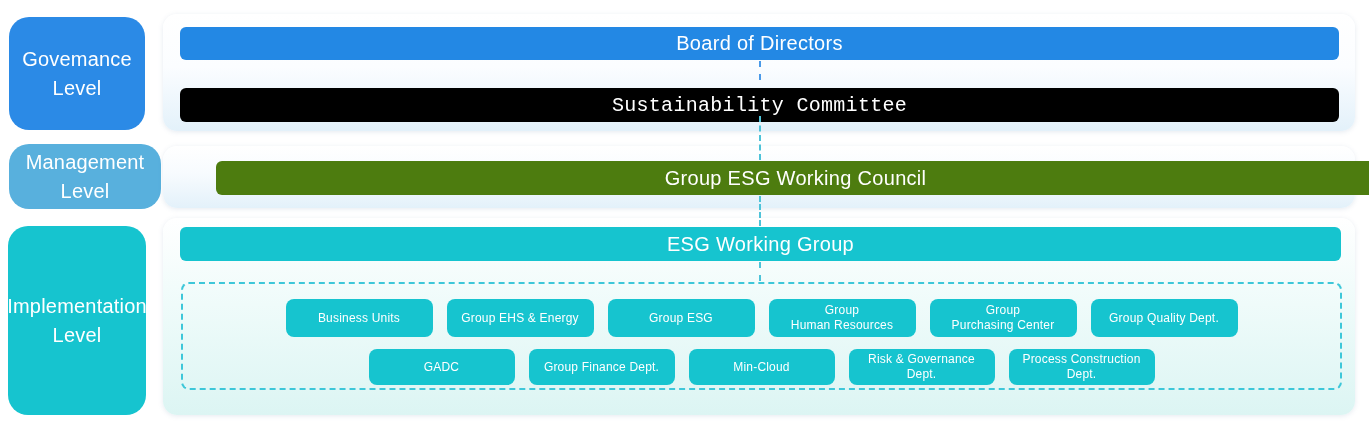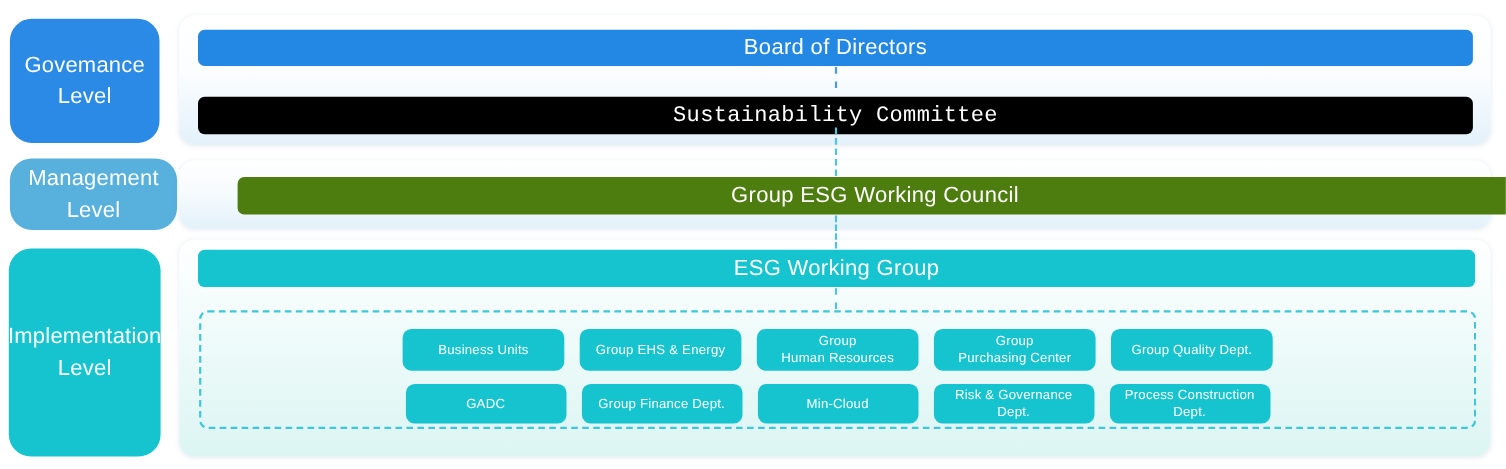--- a/index.html
+++ b/index.html
@@ -83,20 +83,21 @@
   <div class="bar bar-council">Group ESG Working Council</div>
 
   <div class="connector conn-3"></div>
   <div class="bar bar-esg">ESG Working Group</div>
   <div class="connector conn-4"></div>
 
   <div class="dashed-box">
     <div class="dept-row row-1">
       <div class="dept">Business Units</div>
       <div class="dept">Group EHS &amp; Energy</div>
+      <div class="dept">Group ESG</div>
       <div class="dept">Group
 Human Resources</div>
       <div class="dept">Group
 Purchasing Center</div>
       <div class="dept">Group Quality Dept.</div>
     </div>
     <div class="dept-row row-2">
       <div class="dept">GADC</div>
       <div class="dept">Group Finance Dept.</div>
       <div class="dept">Min-Cloud</div>

